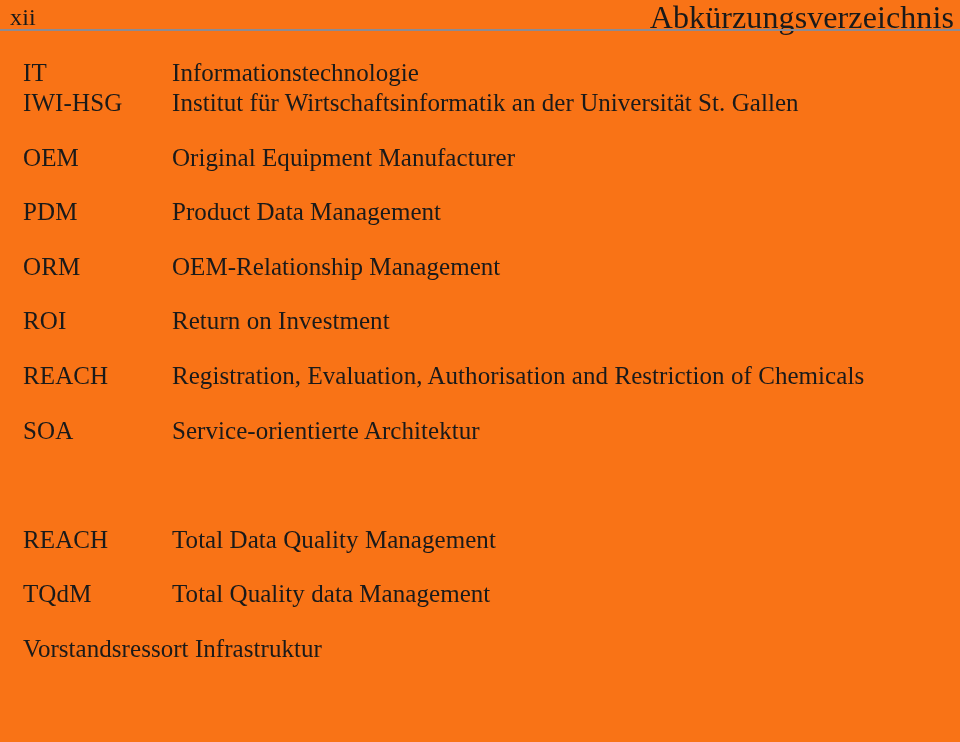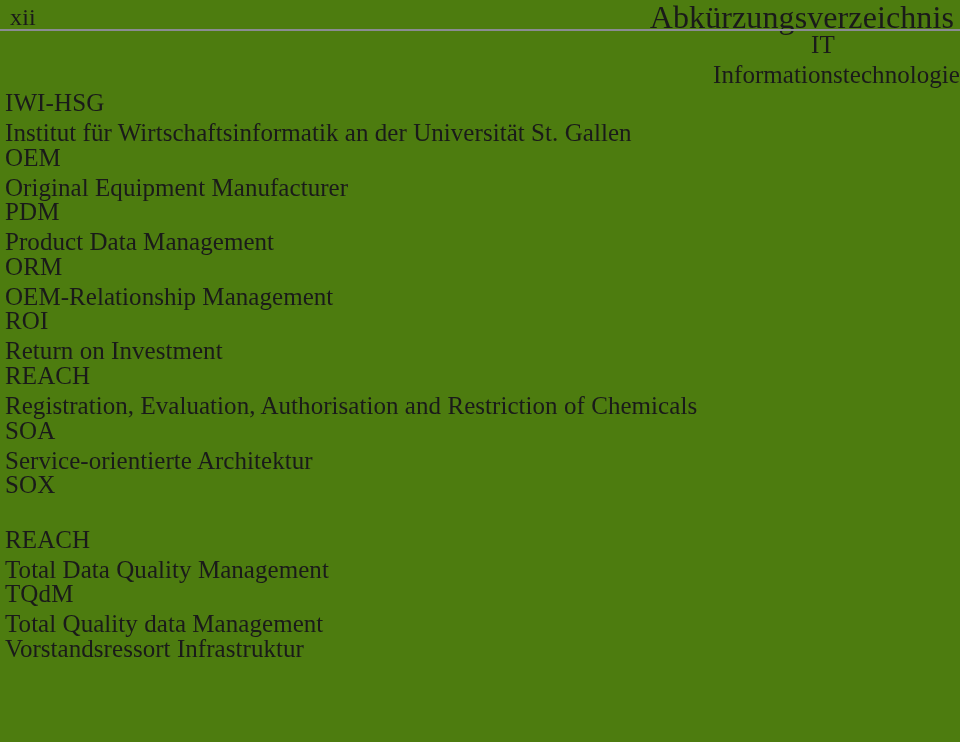--- a/index.html
+++ b/index.html
@@ -16,21 +16,21 @@
     color: #1a1a1a;
     -webkit-font-smoothing: antialiased;
   }
 
   .page {
     position: relative;
     width: 960px;
     height: 742px;
     box-sizing: border-box;
     overflow: hidden;
-    background: #4d7c0f;
+    background: #f97316;
   }
 
   
   .page-header {
     position: absolute;
     left: 0;
     top: 0;
     width: 960px;
     height: 30px;
     display: flex;
@@ -67,23 +67,22 @@
     top: 30px;
     width: 960px;
     padding: 0;
     margin: 0;
     list-style: none;
   }
   .abbr-row {
     display: flex;
     align-items: baseline;
     height: 54.6px;
-    padding-left: 5px;
+    padding-left: 23px;
     box-sizing: border-box;
-    flex-direction: column;
   }
   .abbr-row:first-child {
     height: 58px;
     align-items: flex-end;
   }
   .abbr-term {
     flex: 0 0 auto;
     width: 149px;
     font-size: 25px;
     line-height: 30px;
@@ -136,21 +135,20 @@
       </li>
       <li class="abbr-row">
         <span class="abbr-term">REACH</span>
         <span class="abbr-def">Registration, Evaluation, Authorisation and Restriction of Chemicals</span>
       </li>
       <li class="abbr-row">
         <span class="abbr-term">SOA</span>
         <span class="abbr-def">Service-orientierte Architektur</span>
       </li>
       <li class="abbr-row">
-        <span class="abbr-term">SOX</span>
       </li>
       <li class="abbr-row">
         <span class="abbr-term">REACH</span>
         <span class="abbr-def">Total Data Quality Management</span>
       </li>
       <li class="abbr-row">
         <span class="abbr-term">TQdM</span>
         <span class="abbr-def">Total Quality data Management</span>
       </li>
       <li class="abbr-row">

